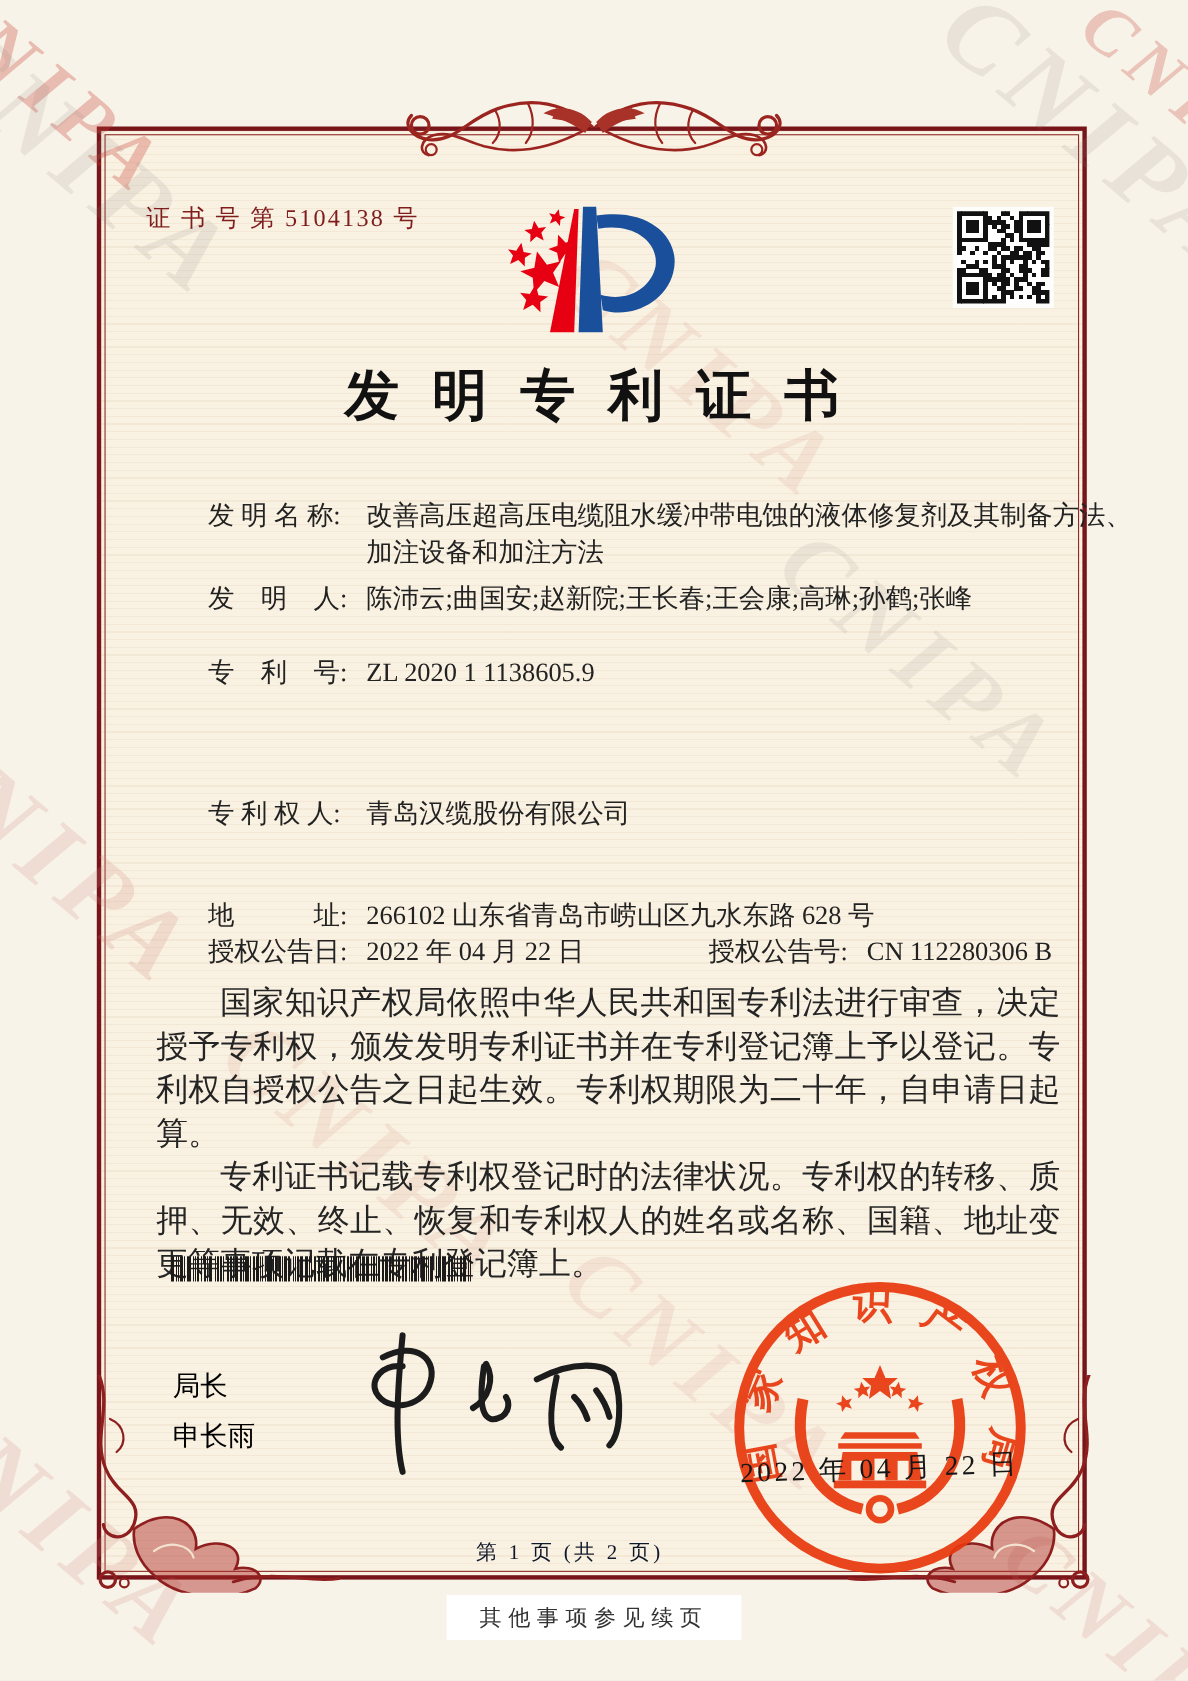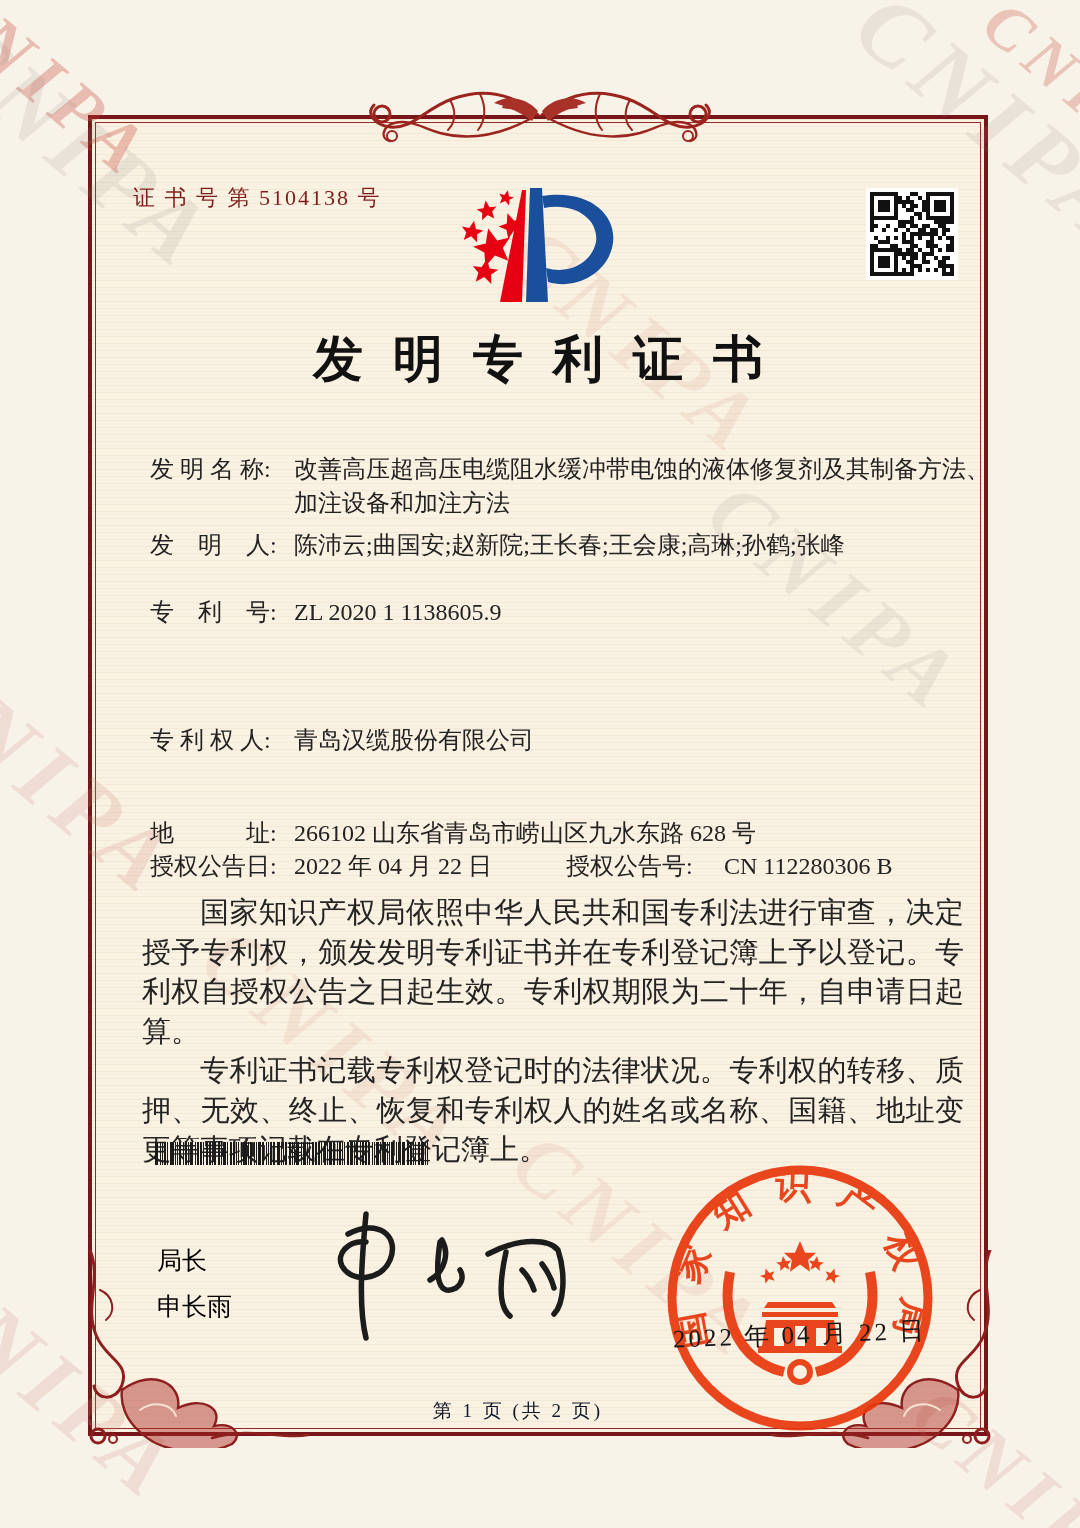--- a/index.html
+++ b/index.html
@@ -30,24 +30,24 @@
   
   .cert-no{position:absolute;left:133px;top:183px;font-size:22px;letter-spacing:2px;color:#7f1d1d;z-index:5;}
   .logo{position:absolute;left:460px;top:180px;z-index:5;}
   .qr{position:absolute;left:866px;top:188px;width:92px;height:92px;background:#fdfdfb;padding:4px;box-sizing:border-box;z-index:5;}
   .title{
     position:absolute;left:88px;top:326px;width:900px;text-align:center;
     font-size:50px;font-weight:bold;letter-spacing:30px;text-indent:30px;color:#111;z-index:5;
   }
   
   .row{position:absolute;left:150px;display:flex;align-items:flex-start;font-size:24px;color:#222;z-index:5;line-height:34px;}
-  .row .lbl{flex:none;width:136px;}
+  .row .lbl{flex:none;width:136px;margin-left:39px;}
   .row .val{margin-left:8px;}
   .row .val.wrap{max-width:696px;}
-  .pair2{margin-left:74px;display:flex;gap:14px;}
+  .pair2{margin-left:74px;display:flex;}
   .pair2 .lbl{flex:none;}
   
   .legal{position:absolute;left:142px;top:893px;width:822px;font-size:29px;line-height:39.5px;
          text-align:justify;color:#242424;z-index:5;}
   .legal p{margin:0;text-indent:2em;}
   
   .barcode{position:absolute;left:155px;top:1142px;z-index:5;}
   .signer{position:absolute;left:157px;top:1238px;font-size:25px;line-height:46px;color:#000000;z-index:5;}
   .signature{position:absolute;left:282px;top:1196px;z-index:6;}
   .seal{position:absolute;left:662px;top:1160px;width:276px;height:276px;z-index:6;}
@@ -562,14 +562,17 @@
         <rect x="96" y="186" width="84" height="7"></rect>
         <path d="M68,112 C58,162 80,202 122,212" fill="none" stroke="#e8380d" stroke-width="10"></path>
         <path d="M208,112 C218,162 196,202 154,212" fill="none" stroke="#e8380d" stroke-width="10"></path>
         <circle cx="138" cy="212" r="10" fill="none" stroke="#e8380d" stroke-width="6"></circle>
       </g>
     </g>
   </svg>
   <div class="seal-date">2022 年 04 月 22 日</div>
 
   <div class="page-num">第 1 页 (共 2 页)</div>
+  <div class="continue-note">
+    <span>其他事项参见续页</span>
+  </div>
 
 </div>
 
 </body></html>

